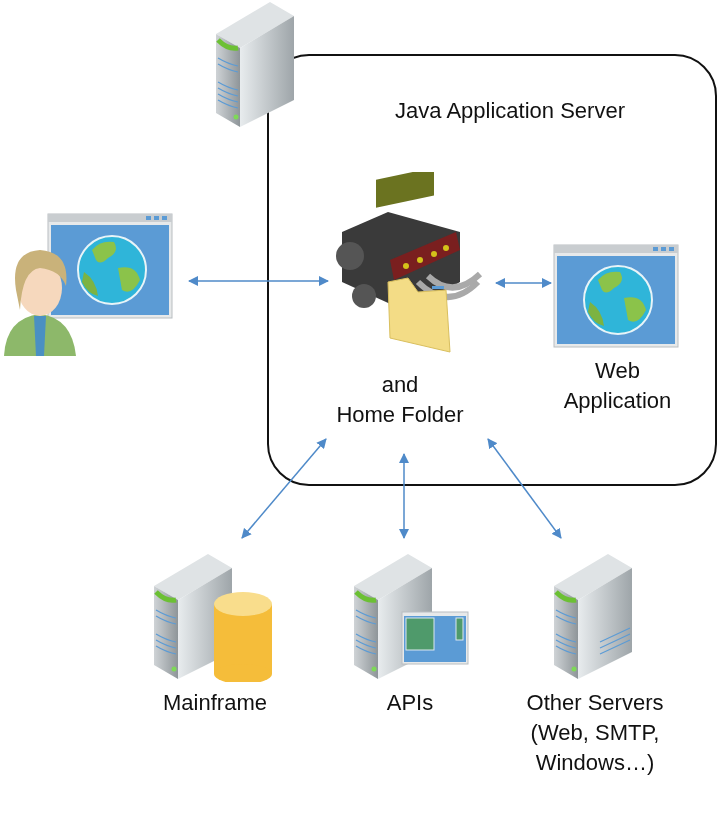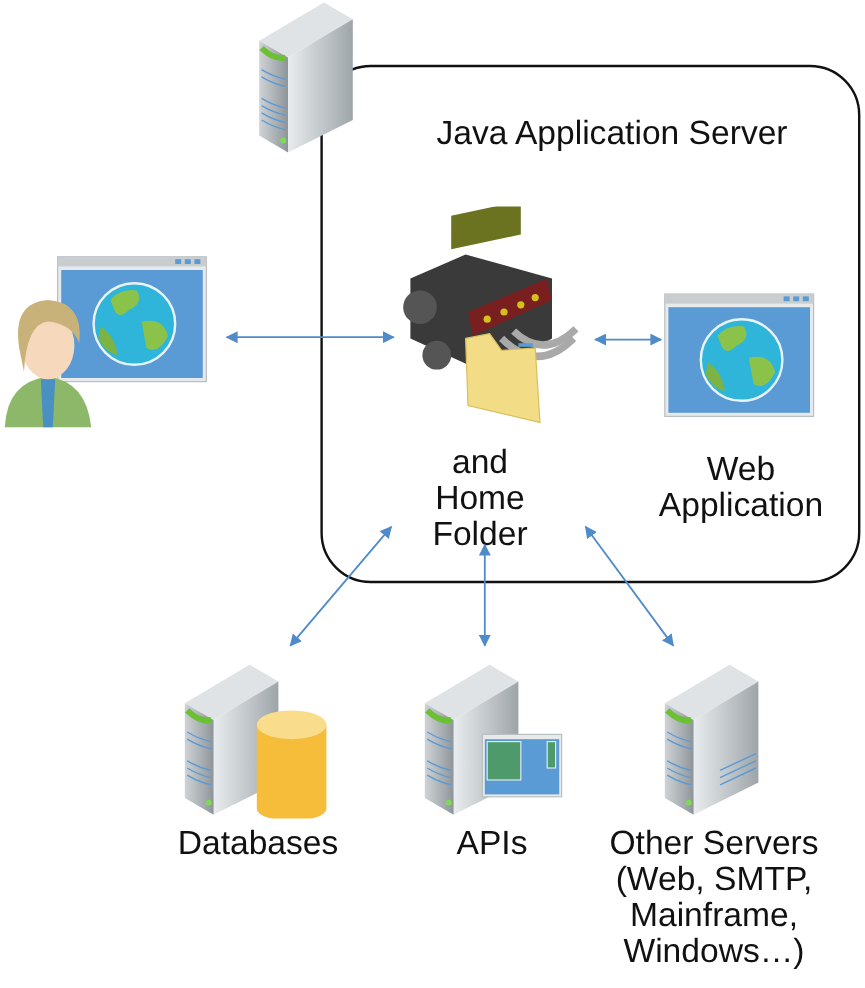--- a/index.html
+++ b/index.html
@@ -1,21 +1,21 @@
 <!DOCTYPE html>
 <html><head>
 <meta charset="utf-8">
 <style>
   html, body { margin: 0; padding: 0; background: #ffffff; }
   body { width: 721px; height: 823px; position: relative; overflow: hidden;
          font-family: "Liberation Sans", "DejaVu Sans", sans-serif; color: #1a1a1a; }
   .abs { position: absolute; }
   #server-box { left: 267px; top: 54px; width: 450px; height: 432px;
                 border: 2px solid #111; border-radius: 42px; box-sizing: border-box; }
-  .lbl { position: absolute; font-size: 28px; line-height: 30px; text-align: center; color: #111; }
+  .lbl { position: absolute; font-size: 22px; line-height: 30px; text-align: center; color: #111; }
   #arrows { position: absolute; left: 0; top: 0; }
 </style>
 </head>
 <body>
 
 <div id="server-box" class="abs"></div>
 <div class="lbl" style="left:360px; top:96px; width:300px;">Java Application Server</div>
 
 <svg class="abs" style="left:212px; top:0px;" width="85" height="130">
   <defs>
@@ -91,21 +91,21 @@
   <circle cx="65" cy="56" r="34" fill="#2fb5d9" stroke="#e8f4f8" stroke-width="2"></circle>
   <path d="M45,36 Q53,26 67,28 Q73,38 61,44 Q53,52 49,46 Z" fill="#8bc34a"></path>
   <path d="M71,54 Q89,50 93,66 Q85,82 75,76 Z" fill="#8bc34a"></path>
   <path d="M37,58 Q49,66 51,82 Q41,80 35,68 Z" fill="#7cb342"></path>
 </svg>
 
 <div class="lbl" style="left:320px; top:370px; width:160px;">
   <div>and</div>
   <div>Home Folder</div>
 </div>
-<div class="lbl" style="left:545px; top:376px; width:145px;">
+<div class="lbl" style="left:545px; top:356px; width:145px;">
   <div>Web</div>
   <div>Application</div>
 </div>
 
 <svg class="abs" style="left:150px; top:552px;" width="125" height="130">
   <polygon points="4,34 58,2 82,16 28,48" fill="#dfe3e5"></polygon>
   <polygon points="28,48 82,16 82,100 28,127" fill="url(#sside)"></polygon>
   <polygon points="4,34 28,48 28,127 4,113" fill="url(#sfront)"></polygon>
   <path d="M6,40 Q16,50 26,48" stroke="#6cc034" stroke-width="5" fill="none"></path>
   <g stroke="#5b9bd5" stroke-width="1.2" fill="none">
@@ -113,21 +113,21 @@
       <path d="M6,64 Q16,70 26,72"></path>
       <path d="M6,82 Q16,88 26,90"></path>
       <path d="M6,88 Q16,94 26,96"></path>
       <path d="M6,94 Q16,100 26,102"></path>
   </g>
   <circle cx="24" cy="117" r="2.5" fill="#7ed957"></circle>
   <rect x="64" y="52" width="58" height="70" fill="#f5bd3a"></rect>
   <ellipse cx="93" cy="122" rx="29" ry="10" fill="#f5bd3a"></ellipse>
   <ellipse cx="93" cy="52" rx="29" ry="12" fill="#f9dd8c"></ellipse>
 </svg>
-<div class="lbl" style="left:140px; top:688px; width:150px;">Databases</div>
+<div class="lbl" style="left:140px; top:688px; width:150px;">Mainframe</div>
 
 <svg class="abs" style="left:350px; top:552px;" width="125" height="130">
   <polygon points="4,34 58,2 82,16 28,48" fill="#dfe3e5"></polygon>
   <polygon points="28,48 82,16 82,100 28,127" fill="url(#sside)"></polygon>
   <polygon points="4,34 28,48 28,127 4,113" fill="url(#sfront)"></polygon>
   <path d="M6,40 Q16,50 26,48" stroke="#6cc034" stroke-width="5" fill="none"></path>
   <g stroke="#5b9bd5" stroke-width="1.2" fill="none">
     <path d="M6,58 Q16,64 26,66"></path>
       <path d="M6,64 Q16,70 26,72"></path>
       <path d="M6,82 Q16,88 26,90"></path>
@@ -155,21 +155,20 @@
       <path d="M6,94 Q16,100 26,102"></path>
     <path d="M50,90 L80,76"></path>
       <path d="M50,96 L80,82"></path>
       <path d="M50,102 L80,88"></path>
   </g>
   <circle cx="24" cy="117" r="2.5" fill="#7ed957"></circle>
 </svg>
 <div class="lbl" style="left:505px; top:688px; width:180px;">
   <div>Other Servers</div>
   <div>(Web, SMTP,</div>
-  <div>Mainframe,</div>
   <div>Windows…)</div>
 </div>
 
 <svg id="arrows" width="721" height="823">
   <defs>
     <marker id="ah" viewBox="0 0 10 10" refX="9" refY="5" markerWidth="10" markerHeight="10" markerUnits="userSpaceOnUse" orient="auto-start-reverse">
       <path d="M0,0 L10,5 L0,10 Z" fill="#4f8ac9"></path>
     </marker>
   </defs>
   <g stroke="#4f8ac9" stroke-width="1.5" fill="none">

